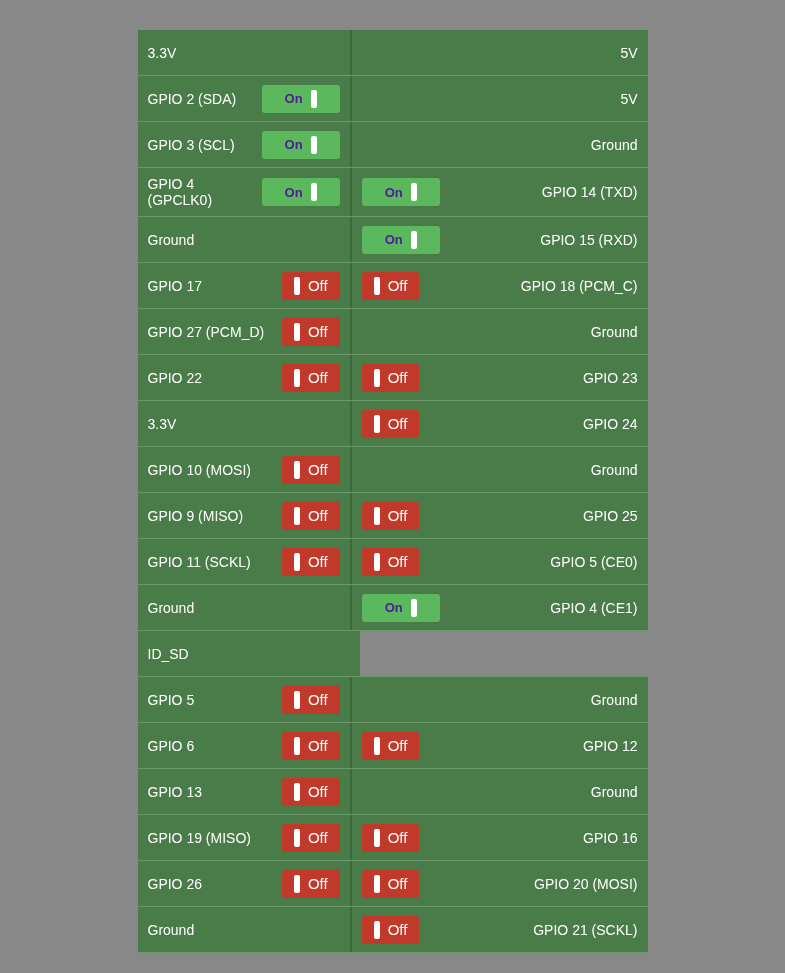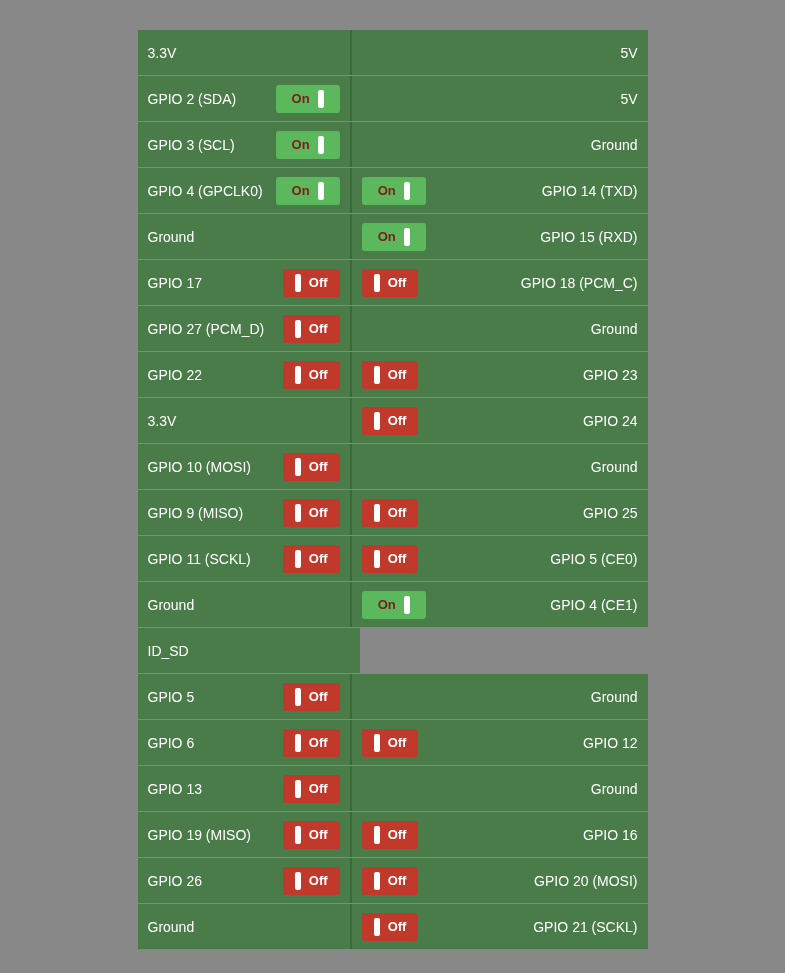--- a/index.html
+++ b/index.html
@@ -45,41 +45,41 @@
     .cell-label-left {
       flex: 1;
       text-align: left;
     }
     .cell-label-right {
       flex: 1;
       text-align: right;
     }
     .btn-on {
       background: #5cb85c;
-      color: #7f1d1d;
+      color: #4c1d95;
       border: none;
-      padding: 5px 16px;
+      padding: 5px 23px;
       border-radius: 3px;
       cursor: pointer;
       font-size: 13px;
       font-weight: bold;
       display: flex;
       align-items: center;
       gap: 4px;
       text-align: right;
     }
     .btn-off {
       background: #c0392b;
       color: white;
       border: none;
       padding: 5px 12px;
       border-radius: 3px;
       cursor: pointer;
-      font-size: 13px;
-      font-weight: bold;
+      font-size: 15px;
+      font-weight: normal;
       display: flex;
       align-items: center;
       gap: 4px;
     }
     .btn-indicator {
       width: 6px;
       height: 18px;
       background: white;
       border-radius: 2px;
       display: inline-block;

